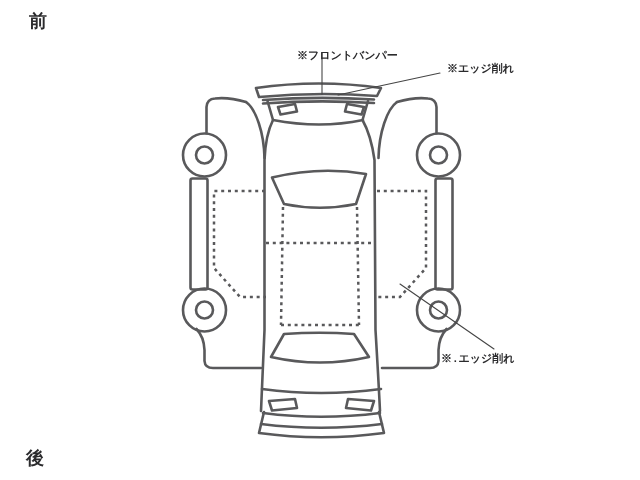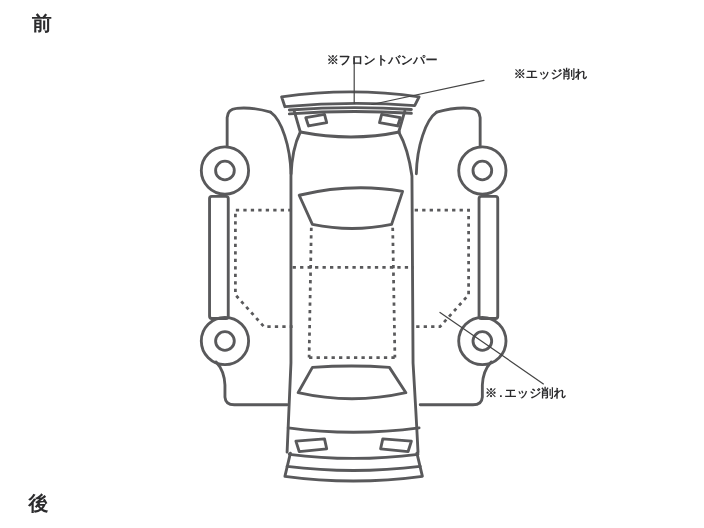--- a/index.html
+++ b/index.html
@@ -34,21 +34,21 @@
 
   .label {
     position: absolute;
     color: #2b2b2d;
     font-weight: bold;
     white-space: pre;
   }
   .orient { font-size: 18px; }
   .note   { font-size: 11px; line-height: 16px; font-family: Liberation Mono, monospace; }
   #note-front-bumper { left: 297px; top: 16px; }
-  #note-front-edge   { left: 467px; top: 61px; }
+  #note-front-edge   { left: 447px; top: 61px; }
   #note-rear-edge    { left: 441px; top: 351px; text-align: right; }
   #label-front { left: 29px; top: 9px; }
   #label-rear  { left: 26px; top: 446px; }
 </style>
 </head>
 <body>
 
 <div class="canvas">
 
   <svg class="diagram-svg" width="640" height="480" viewBox="0 0 640 480">

